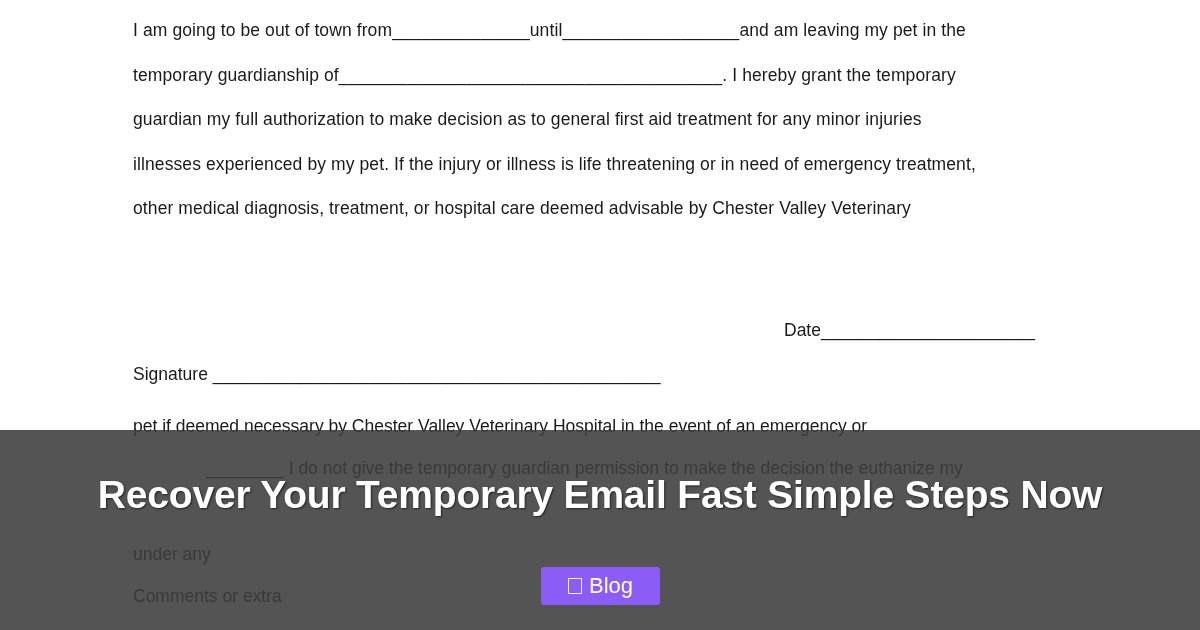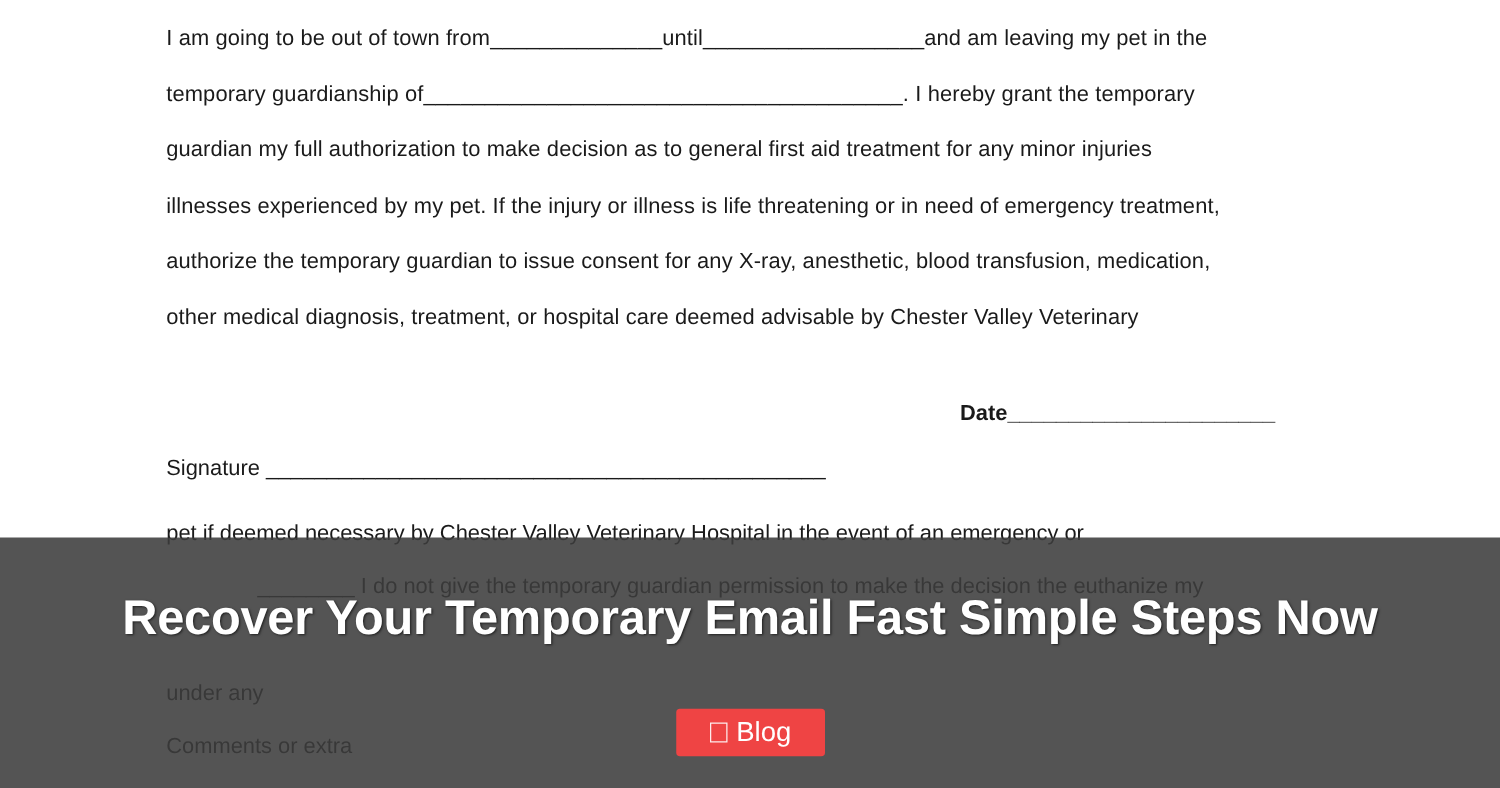--- a/index.html
+++ b/index.html
@@ -53,24 +53,23 @@
   }
   .sig-left {
     position: absolute;
     left: 0;
     top: 0;
     white-space: pre;
     margin-top: 44px;
   }
   .sig-right {
     position: absolute;
-    left: 635px;
+    left: 651px;
     top: 0;
     white-space: pre;
-    font-weight: bold;
   }
   .consent {
     position: absolute;
     left: 133px;
     top: 405px;
     width: 945px;
     font-size: 17.5px;
     line-height: 42px;
     color: #1a1a1a;
   }
@@ -108,21 +107,21 @@
     font-weight: bold;
     text-shadow: 1px 1px 2px rgba(0,0,0,0.6);
     letter-spacing: -0.2px;
   }
   .blog-badge {
     position: absolute;
     left: 541px;
     top: 567px;
     width: 119px;
     height: 38px;
-    background: #ef4444;
+    background: #8b5cf6;
     border-radius: 3px;
     color: #ffffff;
     font-size: 22px;
     display: flex;
     align-items: center;
     justify-content: center;
     gap: 7px;
     box-sizing: border-box;
   }
   .blog-badge .glyph {
@@ -140,21 +139,20 @@
 
 <div id="page">
 
   <div class="doc">
 
     <div class="doc-body">
       <p class="para">I am going to be out of town from______________until__________________and am leaving my pet in the</p>
       <p class="para">temporary guardianship of_______________________________________. I hereby grant the temporary</p>
       <p class="para">guardian my full authorization to make decision as to general first aid treatment for any minor injuries</p>
       <p class="para">illnesses experienced by my pet. If the injury or illness is life threatening or in need of emergency treatment,</p>
-      <p class="para">authorize the temporary guardian to issue consent for any X-ray, anesthetic, blood transfusion, medication,</p>
       <p class="para">other medical diagnosis, treatment, or hospital care deemed advisable by Chester Valley Veterinary</p>
     </div>
 
     <div class="sig-row">
       <span class="sig-left">Signature ______________________________________________</span>
       <span class="sig-right">Date______________________</span>
     </div>
 
     <div class="consent">
       <p class="para">pet if deemed necessary by Chester Valley Veterinary Hospital in the event of an emergency or</p>

